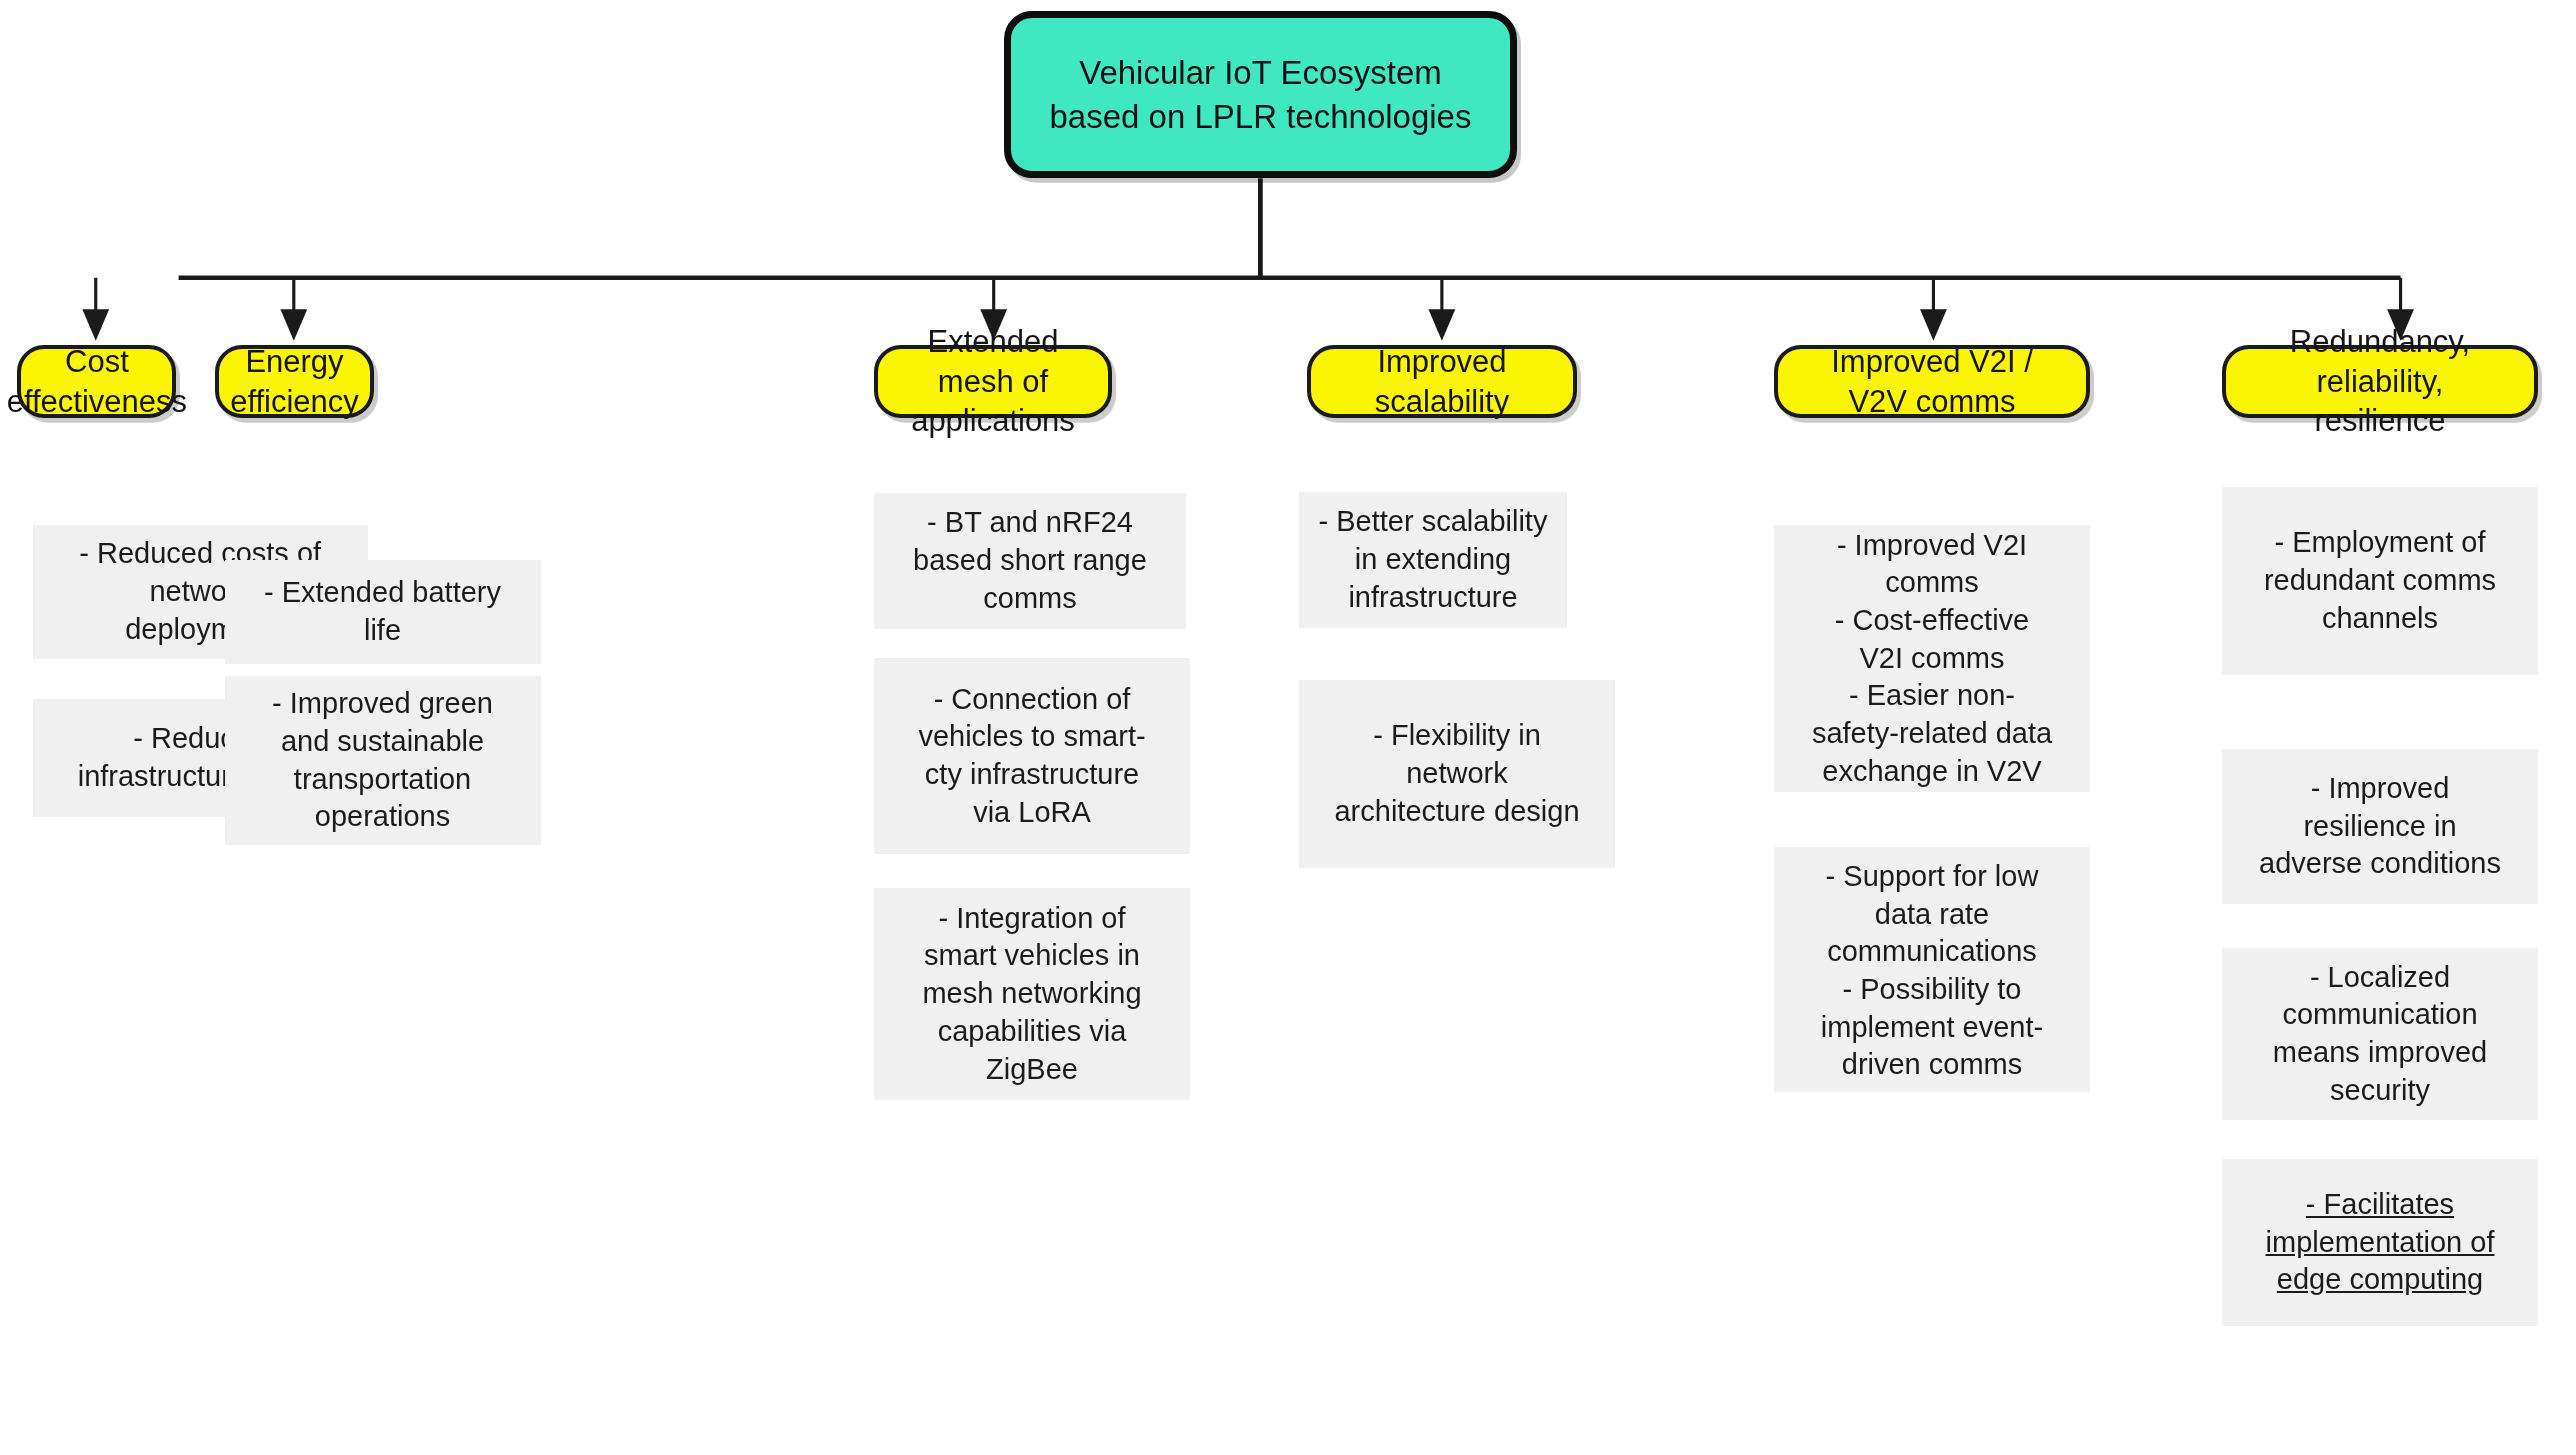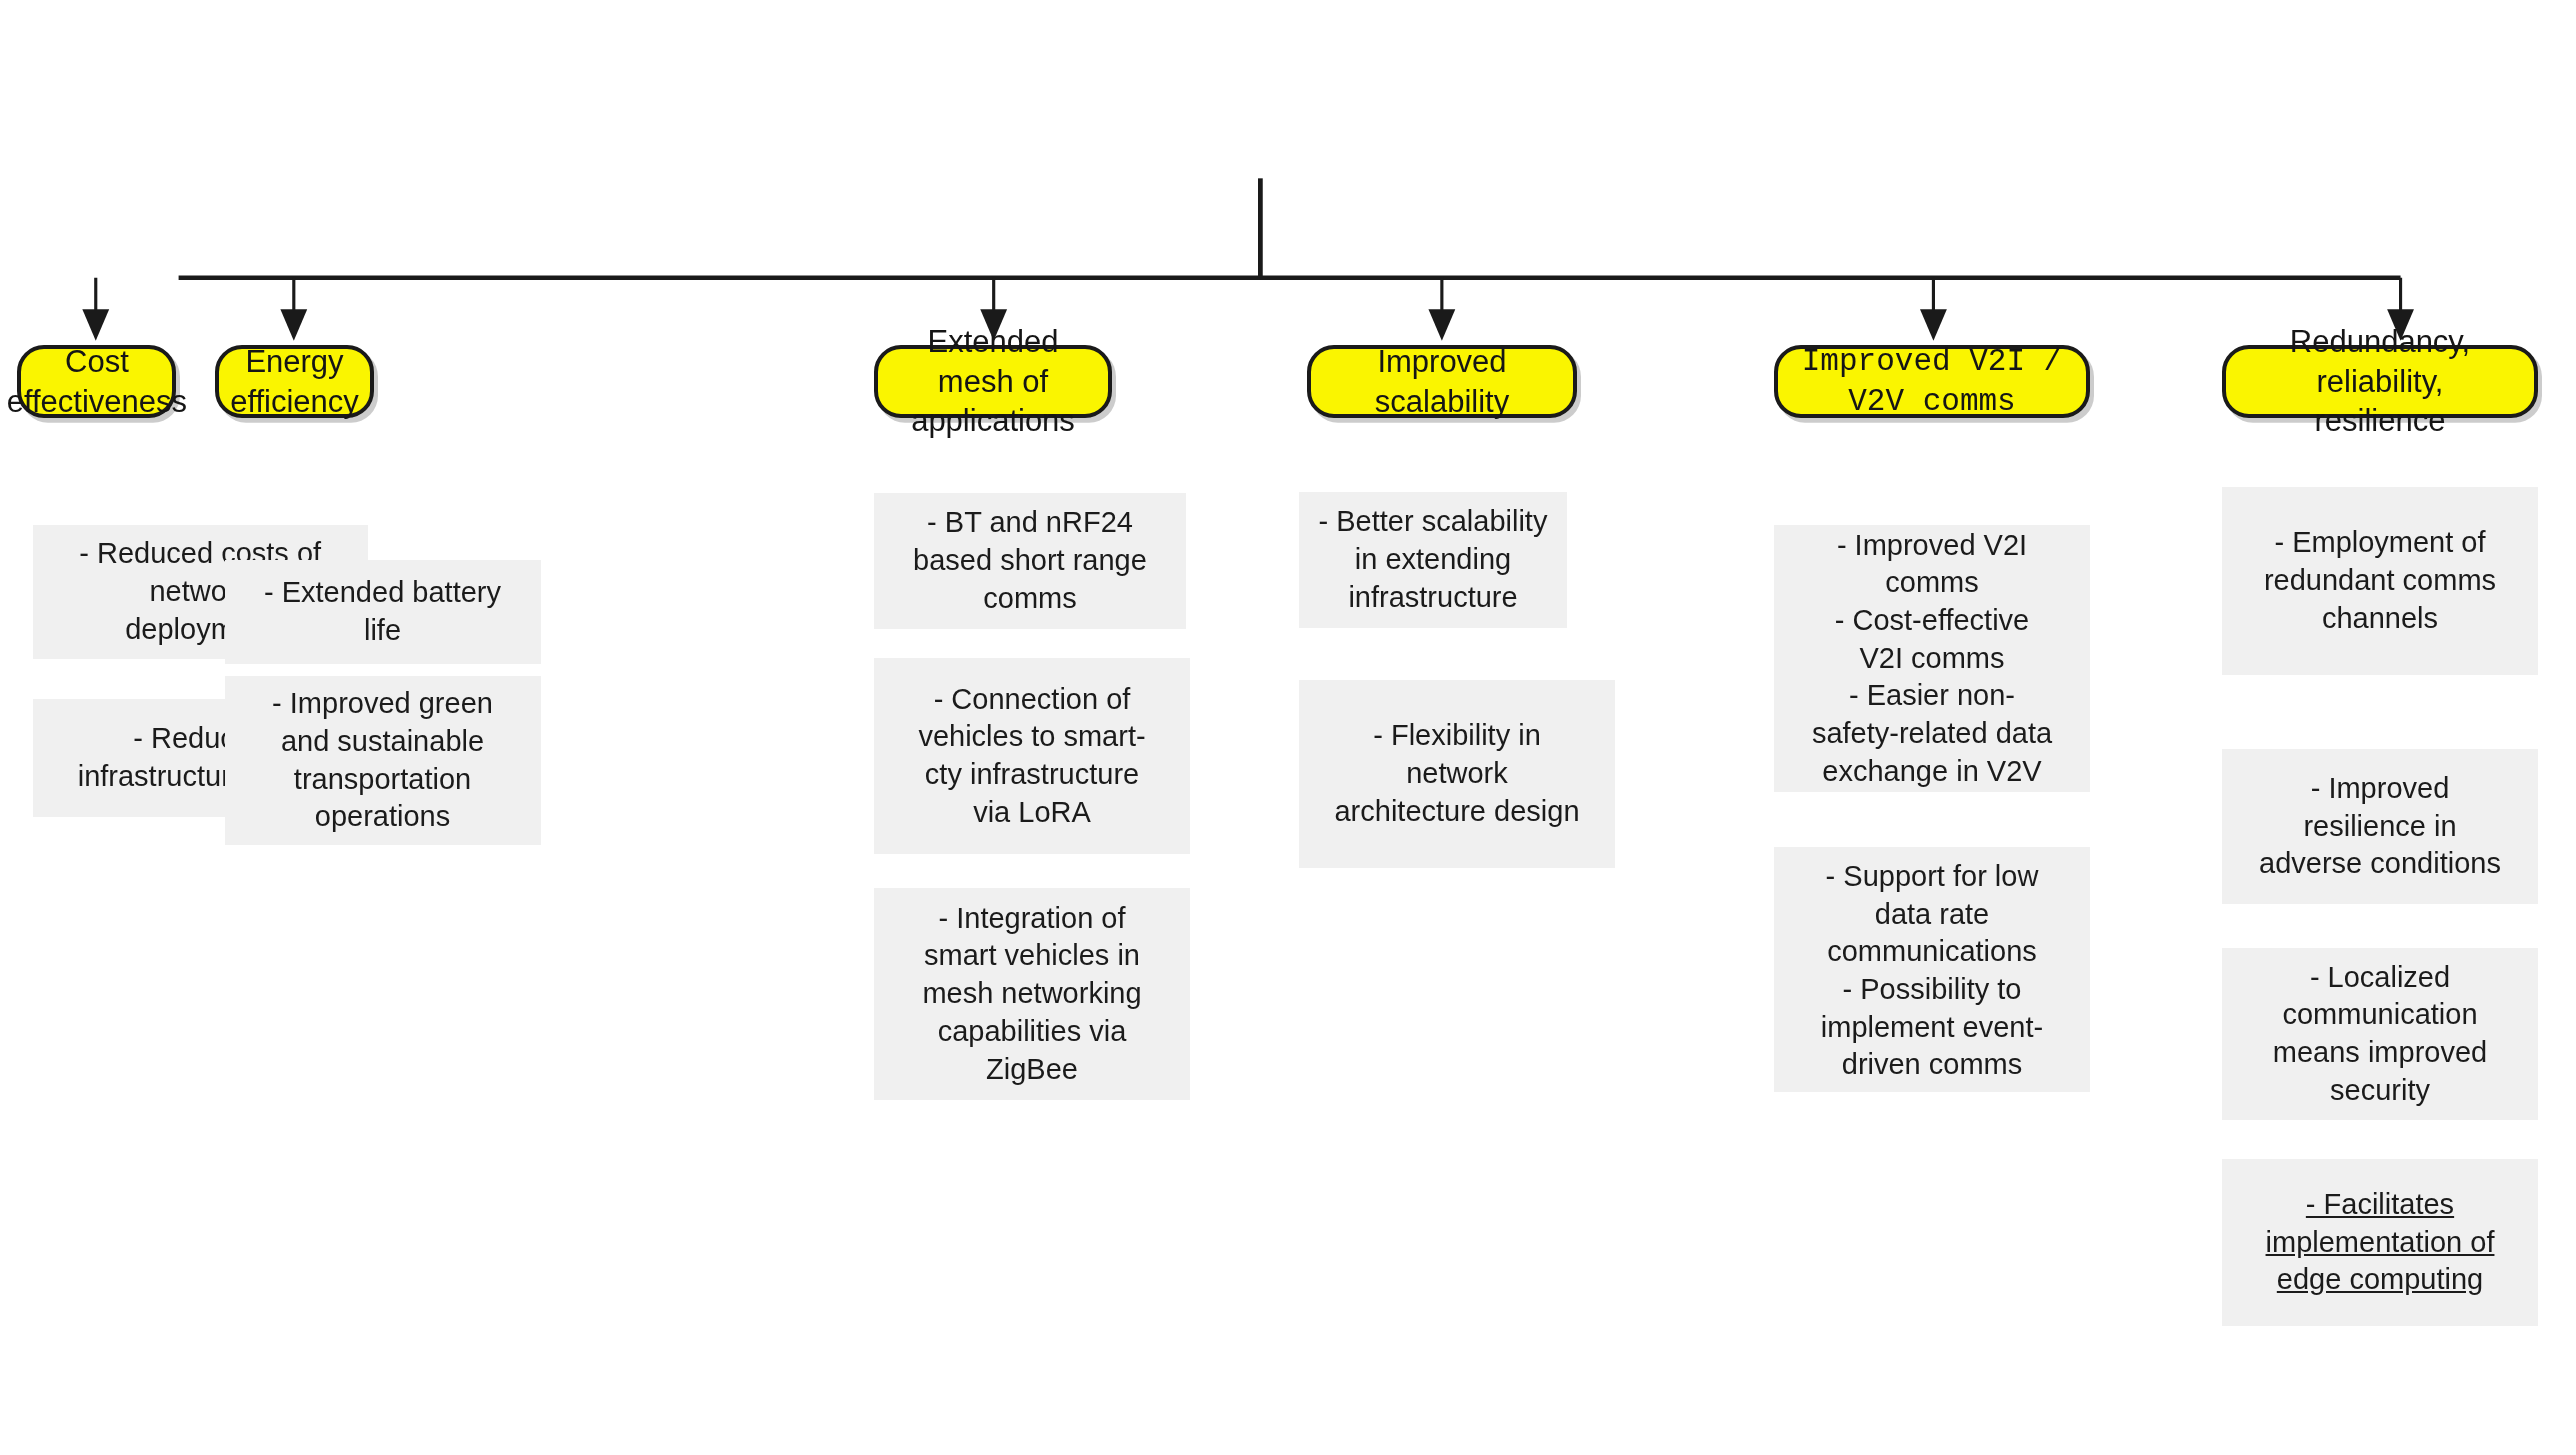--- a/index.html
+++ b/index.html
@@ -113,20 +113,24 @@
         <polygon points="1242,392 1276,392 1259,432" stroke="none"></polygon>
         <line x1="1827" y1="352" x2="1827" y2="398" stroke-width="4" stroke-linecap="butt"></line>
         <polygon points="1810,392 1844,392 1827,432" stroke="none"></polygon>
         <line x1="2450" y1="352" x2="2450" y2="398" stroke-width="4" stroke-linecap="butt"></line>
         <polygon points="2433,392 2467,392 2450,432" stroke="none"></polygon>
         <line x1="3042" y1="352" x2="3042" y2="398" stroke-width="4" stroke-linecap="butt"></line>
         <polygon points="3025,392 3059,392 3042,432" stroke="none"></polygon>
       </g>
   </svg>
 
+  <div class="root-node">
+    <span>Vehicular IoT Ecosystem
+based on LPLR technologies</span>
+  </div>
 
   <div id="branches">
       <div class="branch-col" style="left: 8.7px;">
         <div class="branch-head" style="position: absolute; left: 8.7px; top: 0px; width: 159px; height: 73px;">
           <span style="white-space: pre-line;">Cost effectiveness</span>
         </div>
         <div class="detail-stack">
           <div class="detail-box" style="left: 24px; top: 180px; width: 335px; height: 134px;">
             <div class="lines">
               <div>- Reduced costs of
@@ -212,21 +216,21 @@
             <div class="lines">
               <div>- Flexibility in
 network
 architecture design</div>
             </div>
           </div>
         </div>
       </div>
       <div class="branch-col" style="left: 1774px;">
         <div class="branch-head" style="position: absolute; left: 0px; top: 0px; width: 316px; height: 73px;">
-          <span style="white-space: pre-line; font-family: Liberation Mono, monospace;">Improved V2I /
+          <span style="white-space: pre-line;">Improved V2I /
 V2V comms</span>
         </div>
         <div class="detail-stack">
           <div class="detail-box" style="left: 0px; top: 180px; width: 316px; height: 267px;">
             <div class="lines">
               <div>- Improved V2I
 comms
 - Cost-effective
 V2I comms
 - Easier non-

